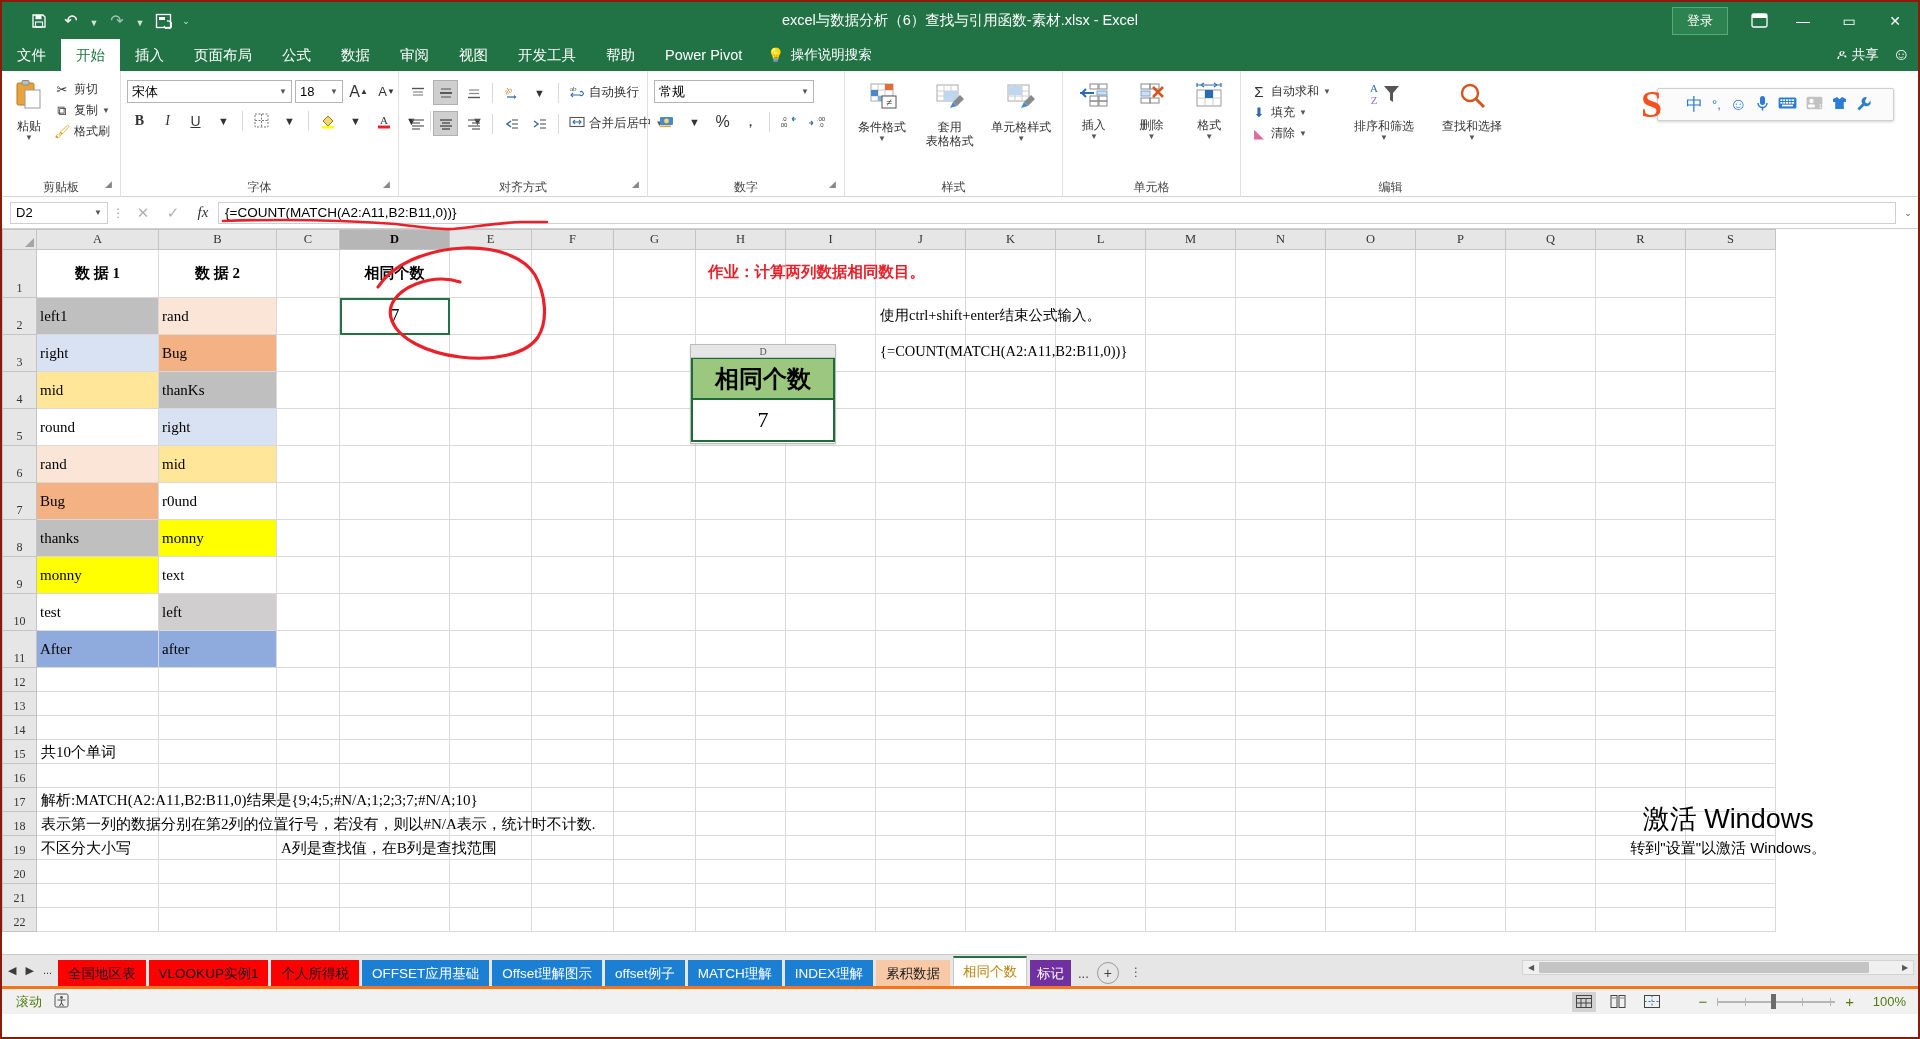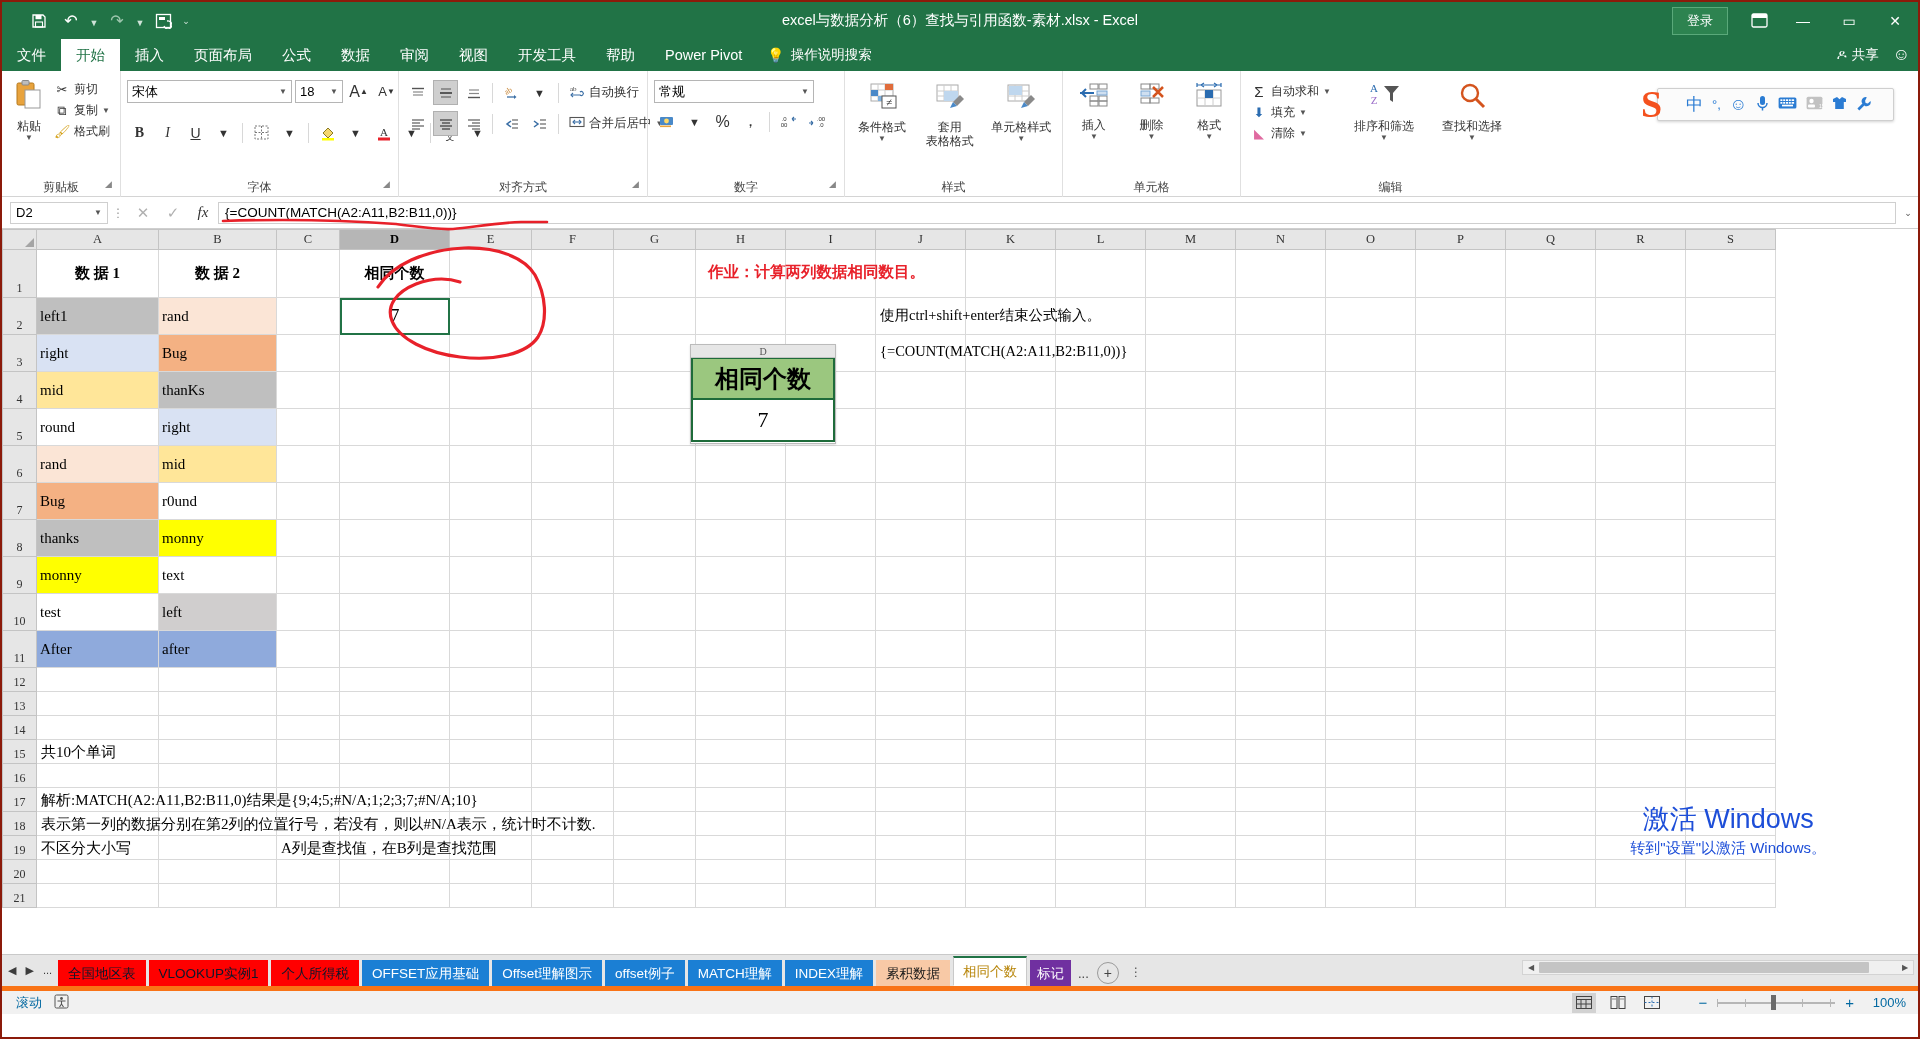--- a/index.html
+++ b/index.html
@@ -110,32 +110,32 @@
   .stab.purple { background:#7030a0; color:#fff; }
   .tabmore { color:#444; font-size:13px; padding:0 4px; display:flex; align-items:center; height:26px; cursor:pointer;}
   .addsheet { width:22px; height:22px; border-radius:50%; border:1px solid #9a9a9a; color:#444; display:flex; align-items:center; justify-content:center; font-size:14px; margin:0 6px 2px 4px; cursor:pointer;}
   .tabbar-right { position:absolute; right:0; bottom:0; height:32px; display:flex; align-items:center; gap:6px; padding-right:4px;}
   .hsb-track { width:392px; height:15px; background:#f0f0f0; border:1px solid #d3d3d3; position:relative; margin-bottom:6px;}
   .hsb-thumb { position:absolute; left:16px; top:1px; height:11px; width:330px; background:#c4c4c4; border-radius:1px;}
   .hsb-arrow { position:absolute; top:1px; width:14px; height:11px; display:flex; align-items:center; justify-content:center; font-size:8px; color:#555; cursor:pointer;}
   .vdots { font-size:12px; color:#555; padding:0 5px 7px 5px; cursor:pointer;}
 
   
-  .statusbar { height:28px; background:#f1f1f1; border-top:5px solid #f97316; display:flex; align-items:center; font-size:13px; color:#0369a1;}
+  .statusbar { height:28px; background:#f1f1f1; border-top:3px solid #f97316; display:flex; align-items:center; font-size:13px; color:#4d7c0f;}
   .st-left { display:flex; align-items:center; gap:12px; padding-left:14px;}
   .st-right { margin-left:auto; display:flex; align-items:center; gap:10px; padding-right:12px;}
   .viewbtn { width:24px; height:20px; display:flex; align-items:center; justify-content:center; cursor:pointer; font-size:13px;}
   .viewbtn.on { background:#d2d2d2; }
   .zslider { width:118px; height:16px; position:relative; display:flex; align-items:center;}
   .zline { position:absolute; left:0; right:0; top:7px; height:2px; background:#b6b6b6;}
   .zthumb { position:absolute; left:54px; width:5px; height:15px; background:#6b6b6b; cursor:pointer;}
   .ztick { position:absolute; top:4px; width:1px; height:8px; background:#b6b6b6;}
 
   
-  .wm { position:absolute; right:92px; bottom:96px; text-align:center; color:#1d4ed8; pointer-events:none; z-index:5;}
+  .wm { position:absolute; right:92px; bottom:96px; text-align:center; color:#000000; pointer-events:none; z-index:5;}
   .wm .l1 { font-size:27px; }
   .wm .l2 { font-size:15px; margin-top:2px;}
 
   .taskbar-strip { position:absolute; left:0; bottom:-2px; width:1920px; height:6px; }
 </style>
 </head>
 <body>
 
 <div id="app">
 
@@ -232,21 +232,21 @@
           </div>
         </div>
       </div>
       <div class="grplabel">
         <span>剪贴板</span>
         <span class="dlg">◢</span>
       </div>
     </div>
 
     <div class="grp" style="width:278px">
-      <div class="grpbody" style="flex-direction:column; gap:16px; padding-top:5px;">
+      <div class="grpbody" style="flex-direction:column; gap:4px; padding-top:5px;">
         <div class="rowline">
           <div class="fontname">
             <span>宋体</span>
             <span class="caret">▼</span>
           </div>
           <div class="fontsize">
             <span>18</span>
             <span class="caret">▼</span>
           </div>
           <div class="tbtn" style="font-size:16px">A<sup style="font-size:8px">▲</sup></div>
@@ -1204,20 +1204,42 @@
             <td class="cell"></td>
             <td class="cell"></td>
             <td class="cell"></td>
             <td class="cell"></td>
             <td class="cell"></td>
             <td class="cell"></td>
             <td class="cell"></td>
             <td class="cell"></td>
       </tr>
 
+      <tr>
+        <td class="rowhdr" style="height:24px">22</td>
+        <td class="cell"></td>
+            <td class="cell"></td>
+            <td class="cell"></td>
+            <td class="cell"></td>
+            <td class="cell"></td>
+            <td class="cell"></td>
+            <td class="cell"></td>
+            <td class="cell"></td>
+            <td class="cell"></td>
+            <td class="cell"></td>
+            <td class="cell"></td>
+            <td class="cell"></td>
+            <td class="cell"></td>
+            <td class="cell"></td>
+            <td class="cell"></td>
+            <td class="cell"></td>
+            <td class="cell"></td>
+            <td class="cell"></td>
+            <td class="cell"></td>
+      </tr>
     </tbody>
       </table>
 
     <div class="floatpic" style="left:688px; top:115px; width:146px; height:100px;">
       <div class="fp-colhdr">D</div>
       <div style="height:42px; background:#9bc77f; border:2px solid #1e6b3a; border-top:1px solid #1e6b3a; display:flex; align-items:center; justify-content:center; font-family:'Liberation Serif', serif; font-size:24px; font-weight:bold;">相同个数</div>
       <div style="height:42px; background:#fff; border:2px solid #1e6b3a; border-top:none; display:flex; align-items:center; justify-content:center; font-family:'Liberation Serif', serif; font-size:22px; position:relative;">7</div>
     </div>
 
     <svg class="ink" style="left:370px; top:12px;" width="220" height="120" viewBox="0 0 220 120">

